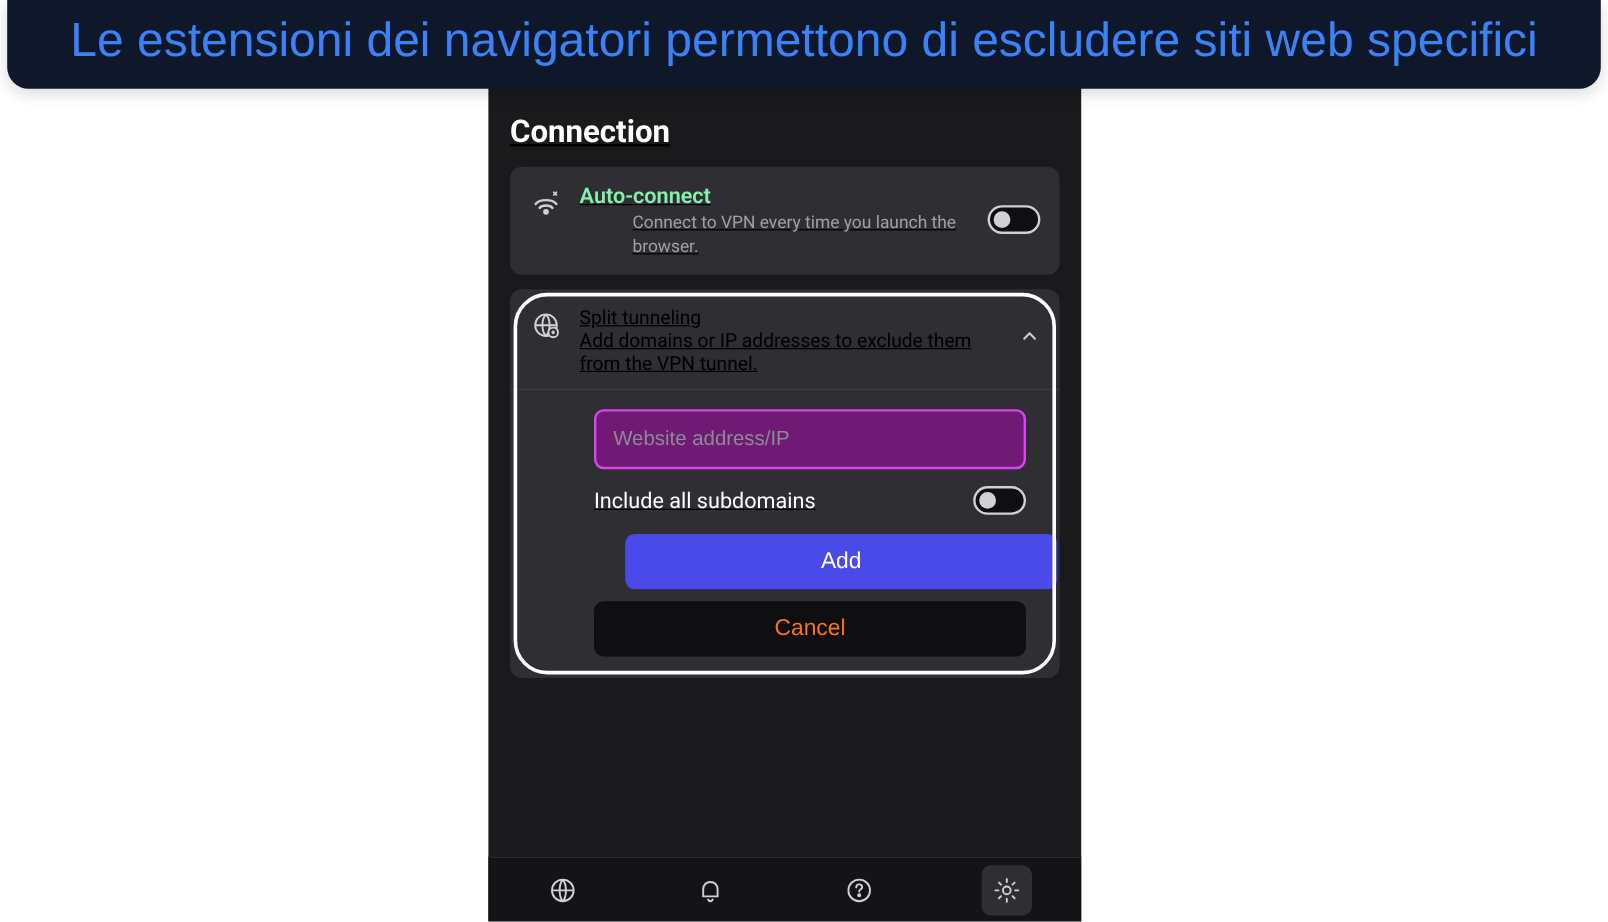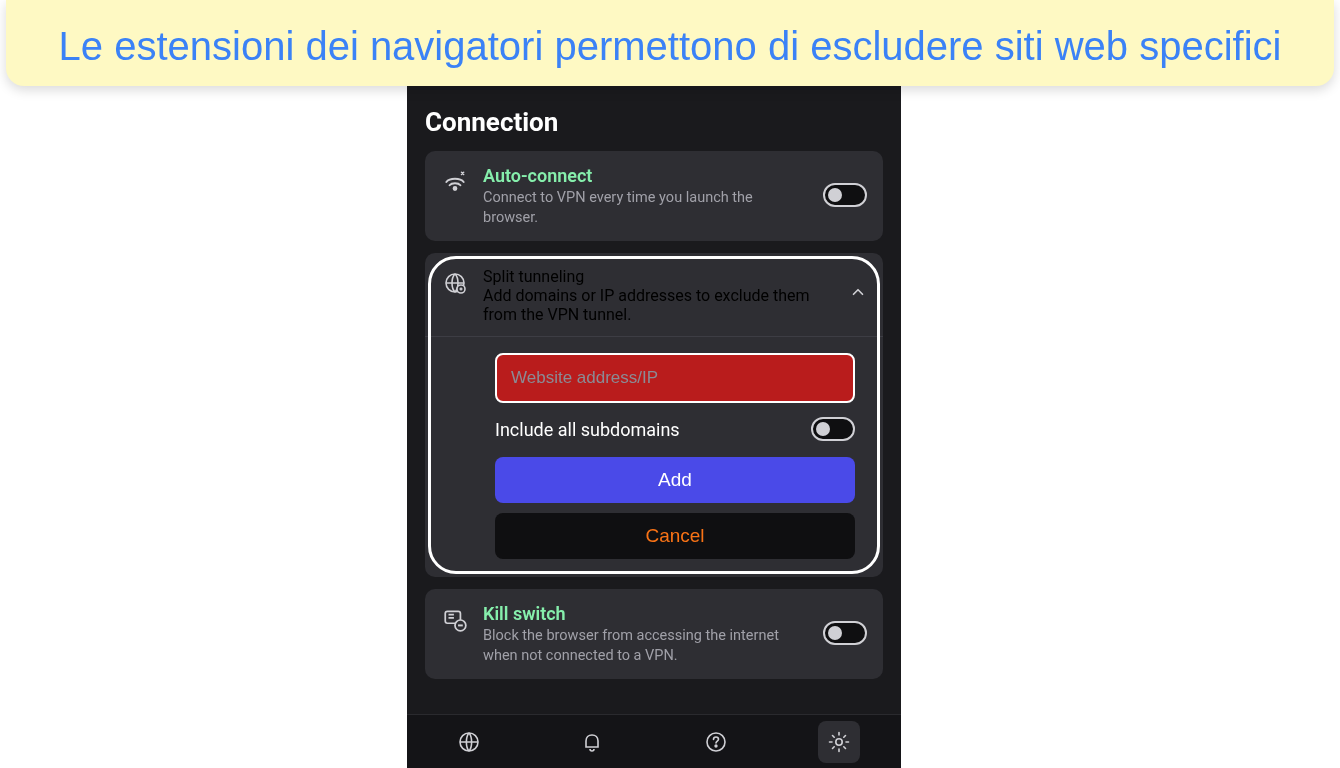--- a/index.html
+++ b/index.html
@@ -9,24 +9,24 @@
     background: #ffffff;
     font-family: -apple-system, BlinkMacSystemFont, "Segoe UI", Roboto, sans-serif;
     position: relative;
     overflow: hidden;
   }
   .caption-banner {
     position: absolute;
     top: 0;
     left: 6px;
     right: 6px;
-    background: #fef9c3;
+    background: #0f172a;
     border-radius: 0 0 18px 18px;
     box-shadow: 0 4px 12px rgba(0,0,0,0.15);
-    padding: 20px 20px 14px 20px;
+    padding: 8px 20px 14px 20px;
     text-align: center;
     z-index: 10;
   }
   .caption-text {
     color: #3b82f6;
     font-size: 40px;
     font-weight: 500;
     line-height: 1.3;
     font-family: "Comic Sans MS", "Comic Sans", cursive, sans-serif;
   }
@@ -35,22 +35,23 @@
     left: 407px;
     top: 0;
     width: 494px;
     height: 768px;
     background: #1a1a1d;
     display: flex;
     flex-direction: column;
   }
   .scroll-area {
     flex: 1;
-    padding: 12px 18px;
+    padding: 0 18px;
     overflow: hidden;
+    text-decoration: underline;
   }
   .section-title {
     color: #ffffff;
     font-size: 26px;
     font-weight: 700;
     padding: 115px 0 14px 0;
     margin-top: -20px;
   }
   .card {
     background: #2e2e33;
@@ -73,20 +74,21 @@
   .card .title {
     color: #86efac;
     font-size: 18px;
     font-weight: 600;
     margin-bottom: 2px;
   }
   .card .desc {
     color: #a0a0a8;
     font-size: 14.5px;
     line-height: 1.35;
+    margin-left: 44px;
   }
   .toggle {
     width: 44px;
     height: 24px;
     background: #0f0f11;
     border: 2px solid #d0d0d5;
     border-radius: 14px;
     position: relative;
     flex-shrink: 0;
     margin-top: 18px;
@@ -134,22 +136,22 @@
   .chevron {
     margin-top: 16px;
     flex-shrink: 0;
     cursor: pointer;
   }
   .split-body {
     padding: 16px 28px 0 70px;
   }
   .input-field {
     width: 100%;
-    background: #b91c1c;
-    border: 2px solid #ffffff;
+    background: #701a75;
+    border: 2px solid #d946ef;
     border-radius: 8px;
     color: #ffffff;
     font-size: 17px;
     padding: 13px 14px;
     outline: none;
   }
   .input-field::placeholder { color: #8b8b95; }
   .sub-row {
     display: flex;
     align-items: center;
@@ -166,20 +168,21 @@
     font-size: 19px;
     padding: 12px 0;
     text-align: center;
     cursor: pointer;
     border: none;
     margin-top: 16px;
   }
   .btn-primary {
     background: #4a4ae8;
     color: #ffffff;
+    margin-left: 26px;
   }
   .btn-secondary {
     background: #0f0f11;
     color: #f97316;
     margin-top: 10px;
   }
   .bottom-nav {
     height: 54px;
     background: #141417;
     display: flex;
@@ -258,37 +261,20 @@
           <div class="sub-label">Include all subdomains</div>
           <div class="toggle" style="margin-top:0">
             <div class="knob"></div>
           </div>
         </div>
         <button class="btn btn-primary">Add</button>
         <button class="btn btn-secondary">Cancel</button>
       </div>
     </div>
 
-    <div class="card">
-      <div class="icon-slot">
-        <svg width="26" height="26" viewBox="0 0 24 24" fill="none" stroke="#d0d0d5" stroke-width="1.6">
-          <rect x="3" y="4" width="14" height="11" rx="2"></rect>
-          <path d="M6 7 L11 7 M6 10 L11 10"></path>
-          <circle cx="17" cy="17" r="5" fill="#2e2e33"></circle>
-          <path d="M14.8 17 L19.2 17" stroke-width="1.8"></path>
-        </svg>
-      </div>
-      <div class="text-slot">
-        <div class="title">Kill switch</div>
-        <div class="desc">Block the browser from accessing the internet when not connected to a VPN.</div>
-      </div>
-      <div class="toggle">
-        <div class="knob"></div>
-      </div>
-    </div>
   </div>
 
   <div class="bottom-nav">
     <div class="nav-item">
       <svg width="24" height="24" viewBox="0 0 24 24" fill="none" stroke="#d0d0d5" stroke-width="1.6">
         <circle cx="12" cy="12" r="9"></circle>
         <path d="M3 12 L21 12 M12 3 C8.5 7 8.5 17 12 21 M12 3 C15.5 7 15.5 17 12 21"></path>
       </svg>
     </div>
     <div class="nav-item">

